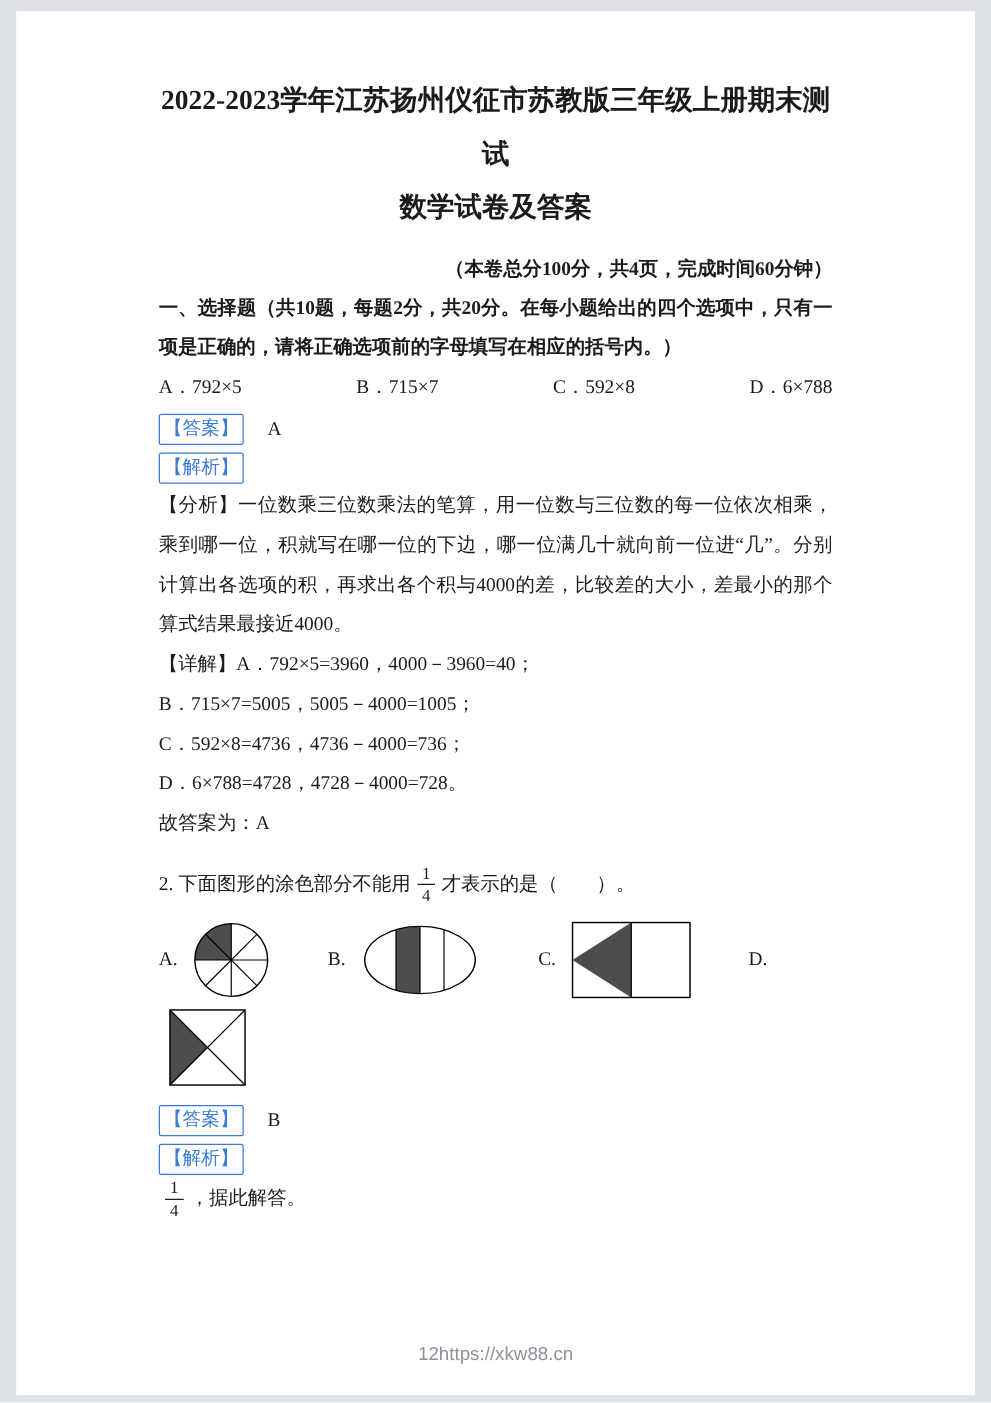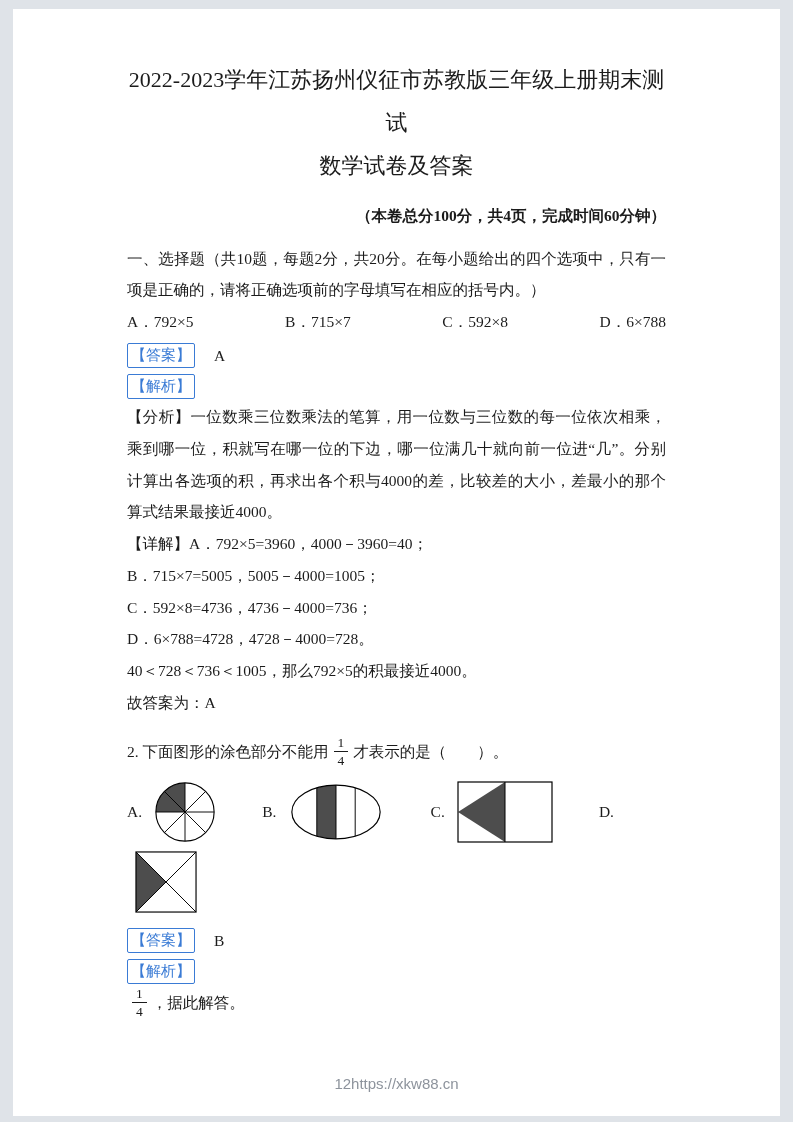--- a/index.html
+++ b/index.html
@@ -13,24 +13,24 @@
     background:#ffffff;
     width:100%;height:100%;
     box-sizing:border-box;
     position:relative;
     padding:50px 114px 0 114px;
     font-family:"Liberation Serif","DejaVu Serif",serif;
     color:#1b1b1b;
     font-size:15.5px;
     overflow:hidden;
   }
-  .title{margin:0;font-size:22px;font-weight:normal;text-align:center;line-height:1.95;}
+  .title{margin:0;font-size:22px;font-weight:bold;text-align:center;line-height:1.95;}
   .title-line{display:block;}
   .subtitle{margin-top:12px;text-align:right;font-weight:bold;font-size:15.5px;line-height:2;}
-  .section-heading{margin-top:12px;font-weight:normal;line-height:2.05;text-align:justify;}
+  .section-heading{margin-top:0;font-weight:bold;line-height:2.05;text-align:justify;}
   .stem{margin-top:10px;line-height:2.05;}
   .options-row{display:flex;justify-content:space-between;line-height:2.05;}
   .answer-line{display:flex;align-items:center;gap:19px;line-height:2.05;margin:2px 0;}
   .tag{
     color:var(--tag-blue,#3a7bd5);
     border:1px solid var(--tag-blue,#3a7bd5);
     border-radius:2px;
     padding:0 3px;
     font-size:15px;
     line-height:1.55;
@@ -96,21 +96,20 @@
     <div class="answer-line">
       <span class="tag">【解析】</span>
     </div>
 
     <div class="para justify">【分析】一位数乘三位数乘法的笔算，用一位数与三位数的每一位依次相乘，乘到哪一位，积就写在哪一位的下边，哪一位满几十就向前一位进“几”。分别计算出各选项的积，再求出各个积与4000的差，比较差的大小，差最小的那个算式结果最接近4000。</div>
 
     <div class="para">【详解】A．792×5=3960，4000－3960=40；</div>
     <div class="para">B．715×7=5005，5005－4000=1005；</div>
     <div class="para">C．592×8=4736，4736－4000=736；</div>
     <div class="para">D．6×788=4728，4728－4000=728。</div>
-    <div class="para">40＜728＜736＜1005，那么792×5的积最接近4000。</div>
     <div class="para">故答案为：A</div>
 
     <div class="stem-flex">
       <span>2. 下面图形的涂色部分不能用</span>
       <span class="frac">
         <span class="num">1</span>
         <span class="den">4</span>
       </span>
       <span>才表示的是（　　）。</span>
     </div>

